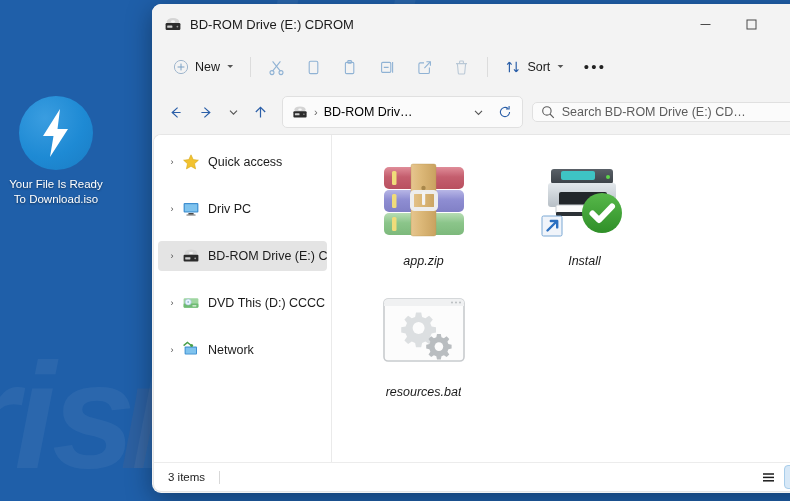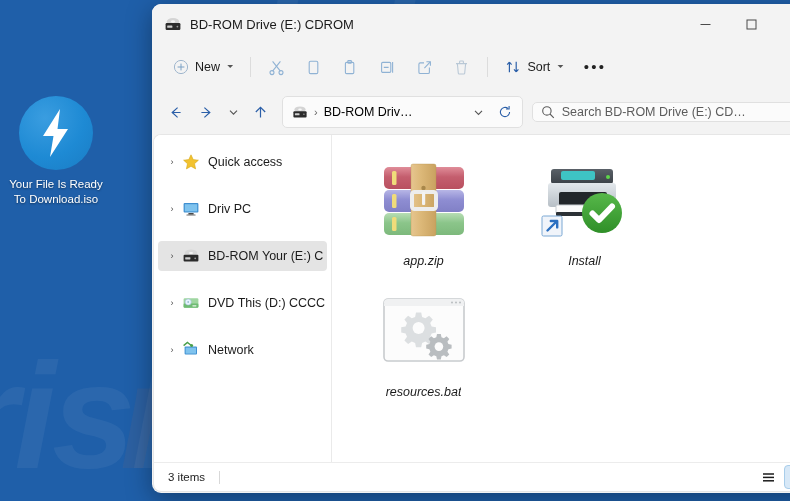--- a/index.html
+++ b/index.html
@@ -416,21 +416,21 @@
 
         <div class="side-item selected">
           <span class="side-chev">›</span>
           <svg class="side-ico" viewBox="0 0 18 18">
             <ellipse cx="9" cy="6" rx="6.2" ry="3.4" fill="#d8d8d8"></ellipse>
             <ellipse cx="9" cy="6" rx="2" ry="1.1" fill="#f6f6f6"></ellipse>
             <rect x="1.6" y="7.8" width="14.8" height="6.8" rx="1" fill="#2b2b2b"></rect>
             <rect x="3.2" y="10.2" width="5.2" height="2.2" rx="0.4" fill="#cfcfcf"></rect>
             <circle cx="13.2" cy="11.3" r="0.9" fill="#9a9a9a"></circle>
           </svg>
-          <span class="side-lbl">BD-ROM Your (E:) C</span>
+          <span class="side-lbl">BD-ROM Drive (E:) C</span>
         </div>
 
         <div class="side-item">
           <span class="side-chev">›</span>
           <svg class="side-ico" viewBox="0 0 18 18">
             <rect x="1.6" y="4.2" width="14.8" height="9.6" rx="1.2" fill="#9fd6a0"></rect>
             <rect x="1.6" y="9.6" width="14.8" height="4.2" rx="1.2" fill="#6fbb74"></rect>
             <circle cx="6.2" cy="8" r="3.1" fill="#e8f4ff" stroke="#9dbcd4" stroke-width="0.6"></circle>
             <circle cx="6.2" cy="8" r="0.9" fill="#9dbcd4"></circle>
             <rect x="10.4" y="11.2" width="4" height="1.2" rx="0.4" fill="#e6f4e6"></rect>

